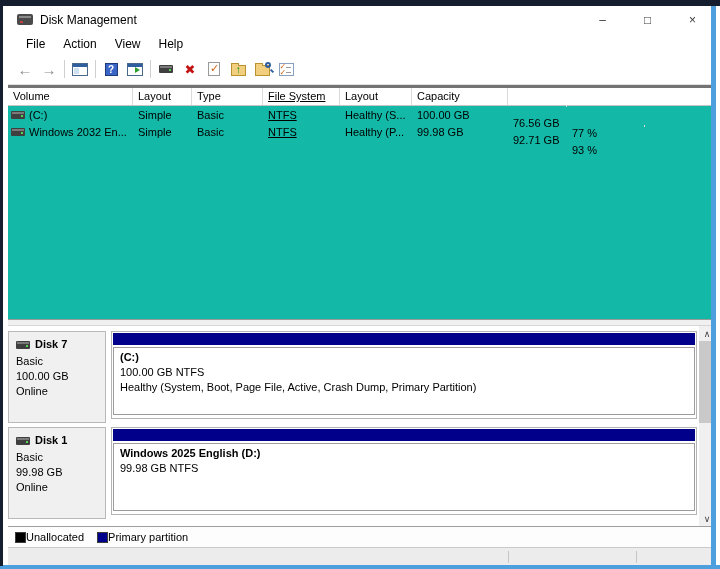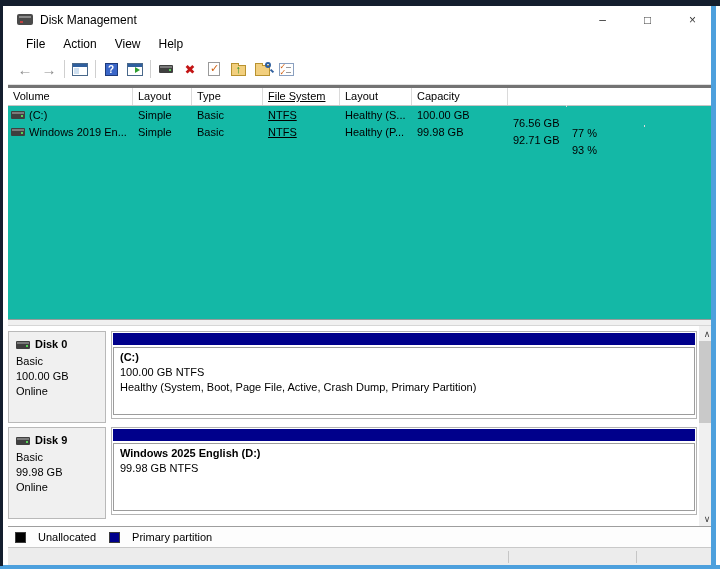--- a/index.html
+++ b/index.html
@@ -86,21 +86,21 @@
   
   .sbar { position:absolute; right:0; top:0; width:16px; height:200px; background:#f0f0f0; }
   .sb-btn { position:absolute; left:0; width:16px; height:15px; display:flex; align-items:center; justify-content:center;
             font-size:9px; color:#404040; }
   .sb-up { top:0; } .sb-down { bottom:0; }
   .sb-thumb { position:absolute; left:0; top:15px; width:16px; height:82px; background:#c9c9c9; }
 
   
   .legend { height:22px; border-top:1px solid #9e9e9e; border-bottom:1px solid #c9c9c9; display:flex; align-items:center;
             padding-left:7px; font-size:11px; background:#fdfdfd; flex:0 0 auto; }
-  .legend-item { display:flex; align-items:center; gap:12px; margin-right:13px; }
+  .legend-item { display:flex; align-items:center; gap:0; margin-right:13px; }
   .swatch { width:11px; height:11px; border:1px solid #3c3c3c; }
 
   
   .statusbar { height:17px; background:#ececec; position:relative; flex:0 0 auto; }
   .status-sep { position:absolute; top:3px; bottom:2px; width:1px; background:#c6c6c6; }
   .ssep1 { left:500px; } .ssep2 { left:628px; }
 </style>
 </head>
 <body>
 
@@ -203,61 +203,61 @@
       <div class="cell c3">NTFS</div>
       <div class="cell c4">Healthy (S...</div>
       <div class="cell c5">100.00 GB</div>
       <div class="cell c6">76.56 GB</div>
       <div class="cell c7">77 %</div>
     </div>
 
     <div class="lrow">
       <div class="cell c0 vol-cell">
         <span class="drive-ico"></span>
-        <span>Windows 2019 En...</span>
+        <span>Windows 2032 En...</span>
       </div>
       <div class="cell c1">Simple</div>
       <div class="cell c2">Basic</div>
       <div class="cell c3">NTFS</div>
       <div class="cell c4">Healthy (P...</div>
       <div class="cell c5">99.98 GB</div>
       <div class="cell c6">92.71 GB</div>
       <div class="cell c7">93 %</div>
     </div>
   </div>
 
   <div class="splitter"></div>
 
   <div class="diskpane">
 
     <div class="disk-row r0">
       <div class="disk-label">
         <div class="disk-name">
           <span class="drive-ico"></span>
-          <span>Disk 0</span>
+          <span>Disk 7</span>
         </div>
         <div>Basic</div>
         <div>100.00 GB</div>
         <div>Online</div>
       </div>
       <div class="partition">
         <div class="pbar" style="background-color: rgb(0, 0, 139);"></div>
         <div class="pbody">
           <div class="pname">(C:)</div>
           <div>100.00 GB NTFS</div>
           <div>Healthy (System, Boot, Page File, Active, Crash Dump, Primary Partition)</div>
         </div>
       </div>
     </div>
 
     <div class="disk-row r1">
       <div class="disk-label">
         <div class="disk-name">
           <span class="drive-ico"></span>
-          <span>Disk 9</span>
+          <span>Disk 1</span>
         </div>
         <div>Basic</div>
         <div>99.98 GB</div>
         <div>Online</div>
       </div>
       <div class="partition">
         <div class="pbar" style="background-color: rgb(0, 0, 139);"></div>
         <div class="pbody">
           <div class="pname">Windows 2025 English  (D:)</div>
           <div>99.98 GB NTFS</div>

